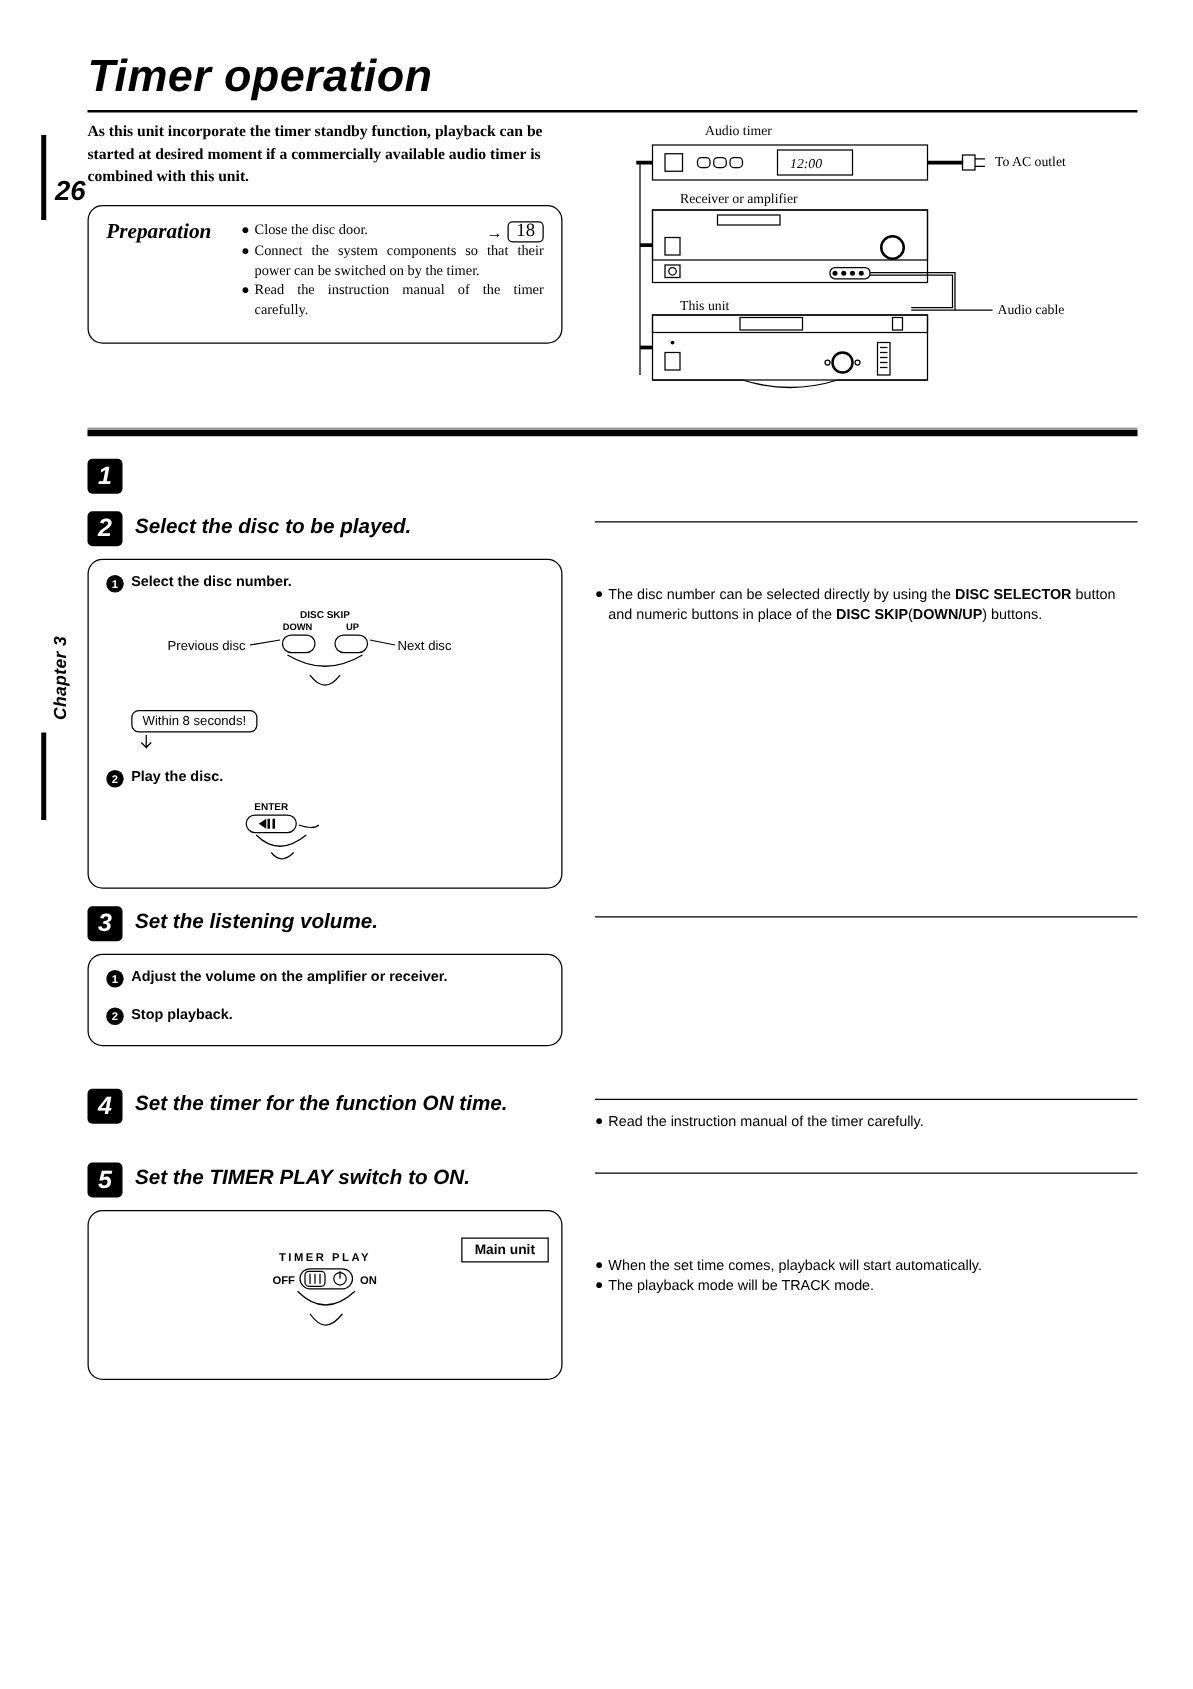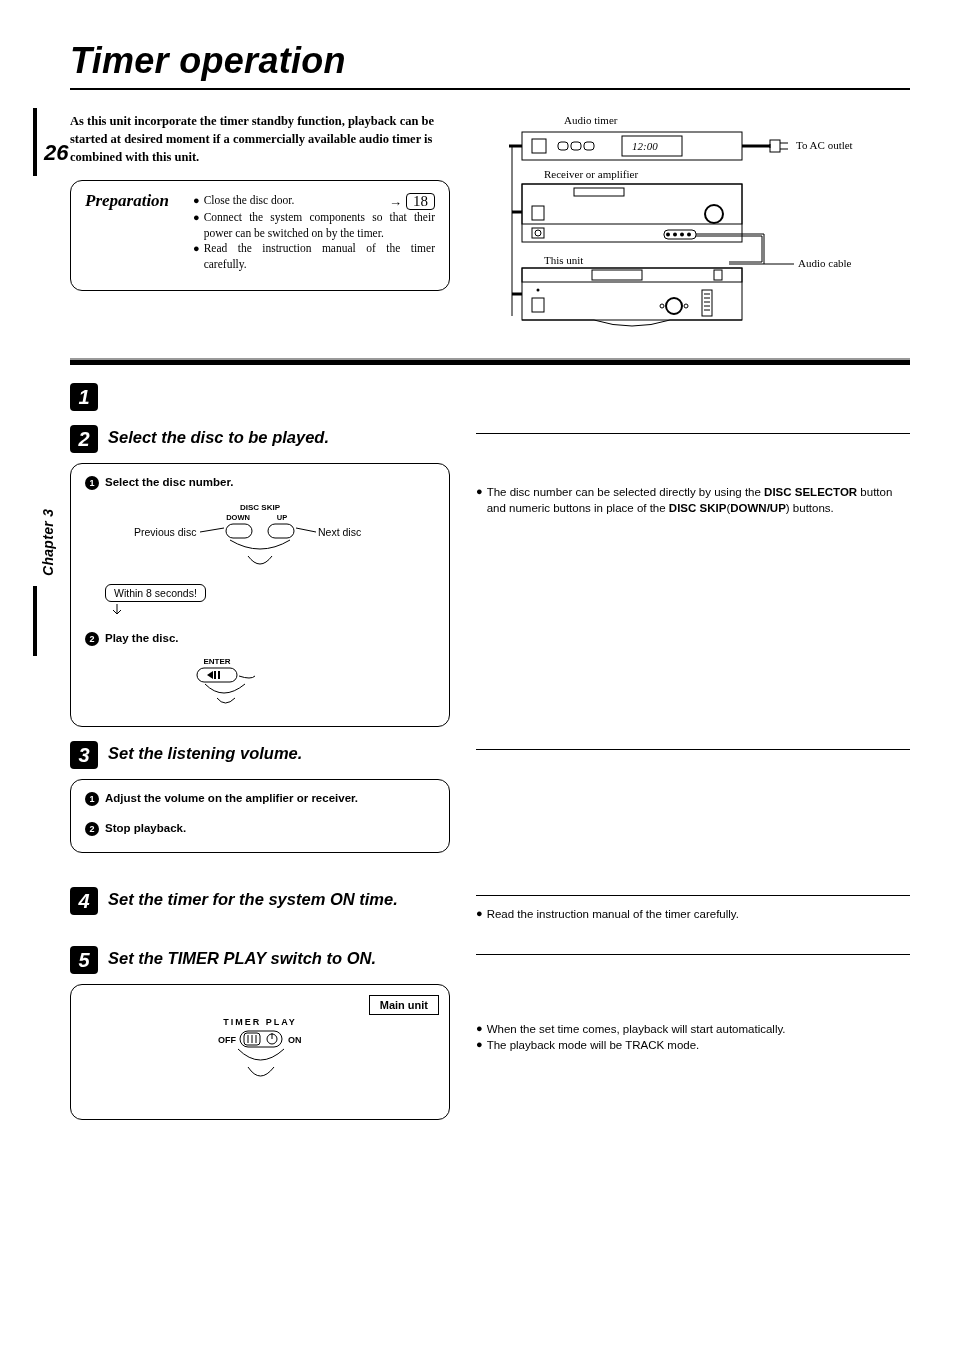--- a/index.html
+++ b/index.html
@@ -2,21 +2,21 @@
 <html><head>
 <meta charset="utf-8">
 <style>
   * { box-sizing: border-box; margin: 0; padding: 0; }
   html, body { width: 954px; background: #fff; font-family: Arial, Helvetica, sans-serif; color: #000; }
   .page { position: relative; width: 954px; height: 1351px; padding: 40px 44px 40px 70px; }
   .page-num { position: absolute; left: 44px; top: 140px; font-weight: bold; font-style: italic; font-size: 22px; }
   .page-num-marker { position: absolute; left: 33px; top: 108px; width: 4px; height: 68px; background: #000; }
   .chapter-label { position: absolute; left: 40px; top: 576px; transform: rotate(-90deg); transform-origin: left top; font-weight: bold; font-style: italic; font-size: 14px; letter-spacing: .3px;}
   .chapter-marker { position: absolute; left: 33px; top: 586px; width: 4px; height: 70px; background: #000;}
-  h1.title { font-weight: bold; font-style: italic; font-size: 36px; border-bottom: 2px solid #000; padding-bottom: 6px; margin-bottom: 22px; letter-spacing: .3px;}
+  h1.title { font-weight: bold; font-style: italic; font-size: 36px; border-bottom: 2px solid #000; padding-bottom: 6px; margin-bottom: 6px; letter-spacing: .3px;}
   .intro { font-size: 12.5px; font-weight: bold; line-height: 1.45; width: 380px; }
   .two-col { display: flex; gap: 14px; font-family: Liberation Serif, serif; }
   .left-col { width: 380px; flex: 0 0 380px; }
   .right-col { flex: 1; }
   .prep-box { border: 1px solid #000; border-radius: 12px; margin-top: 14px; padding: 10px 14px 18px 14px; position: relative; }
   .prep-title { font-weight: bold; font-style: italic; font-size: 17px; }
   .prep-list { margin-left: 108px; font-size: 11.5px; margin-top: -18px; }
   .prep-list .row { display: flex; align-items: flex-start; }
   .bullet { font-size: 11px; margin-right: 4px; line-height: 1.4; }
   .prep-list .text { flex:1; text-align: justify; line-height: 1.35; }
@@ -31,21 +31,21 @@
   .step-left { width: 380px; flex: 0 0 380px; }
   .step-right { flex:1; font-size:11.5px; padding-top:4px;}
   .step-head { display:flex; align-items:flex-start; gap:10px; }
   .step-badge { width:28px; height:28px; background:#000; color:#fff; border-radius:4px; font-weight:bold; font-style:italic; font-size:20px; display:flex; align-items:center; justify-content:center; flex:0 0 28px; }
   .step-title { font-weight:bold; font-style:italic; font-size:16.5px; line-height:1.25; padding-top:2px;}
   .illus-box { border:1px solid #000; border-radius:12px; padding:12px 14px 16px 14px; margin-top:10px; font-size:11.5px; position:relative;}
   .sub { display:flex; align-items:flex-start; gap:6px; font-weight:bold; margin-bottom:6px;}
   .circ-num { width:14px; height:14px; border-radius:50%; background:#000; color:#fff; font-size:9px; display:inline-flex; align-items:center; justify-content:center; flex:0 0 14px; font-weight:bold;}
   .remote-fig { margin:8px auto 0 auto; display:block;}
   .note-box { border:1px solid #000; border-radius:6px; font-size:10.5px; padding:2px 8px; display:inline-block;}
-  .main-unit { position:absolute; right:10px; top:10px; border:1px solid #000; font-weight:bold; font-size:11px; padding:3px 10px;}
+  .main-unit { position:absolute; right:10px; top:21px; border:1px solid #000; font-weight:bold; font-size:11px; padding:3px 10px;}
   .hr-thin { border:0; border-top:1px solid #000; margin:4px 0 10px 0;}
   .note-list .row { display:flex; align-items:flex-start; font-size:11.5px; line-height:1.4;}
   .note-list .row .text { flex:1; }
   b.em { font-weight:bold; }
   .spacer { height: 20px; }
   .disc-labels { font-size:10.5px; }
 </style>
 </head>
 <body>
 
@@ -242,21 +242,21 @@
       <hr class="hr-thin">
     </div>
   </div>
 
   <div class="spacer"></div>
 
   <div class="step-row">
     <div class="step-left">
       <div class="step-head">
         <div class="step-badge">4</div>
-        <div class="step-title">Set the timer for the system ON time.</div>
+        <div class="step-title">Set the timer for the function ON time.</div>
       </div>
     </div>
     <div class="step-right">
       <hr class="hr-thin">
       <div class="note-list">
         <div class="row">
             <span class="bullet">●</span>
             <span class="text">Read the instruction manual of the timer carefully.</span>
           </div>
       </div>

